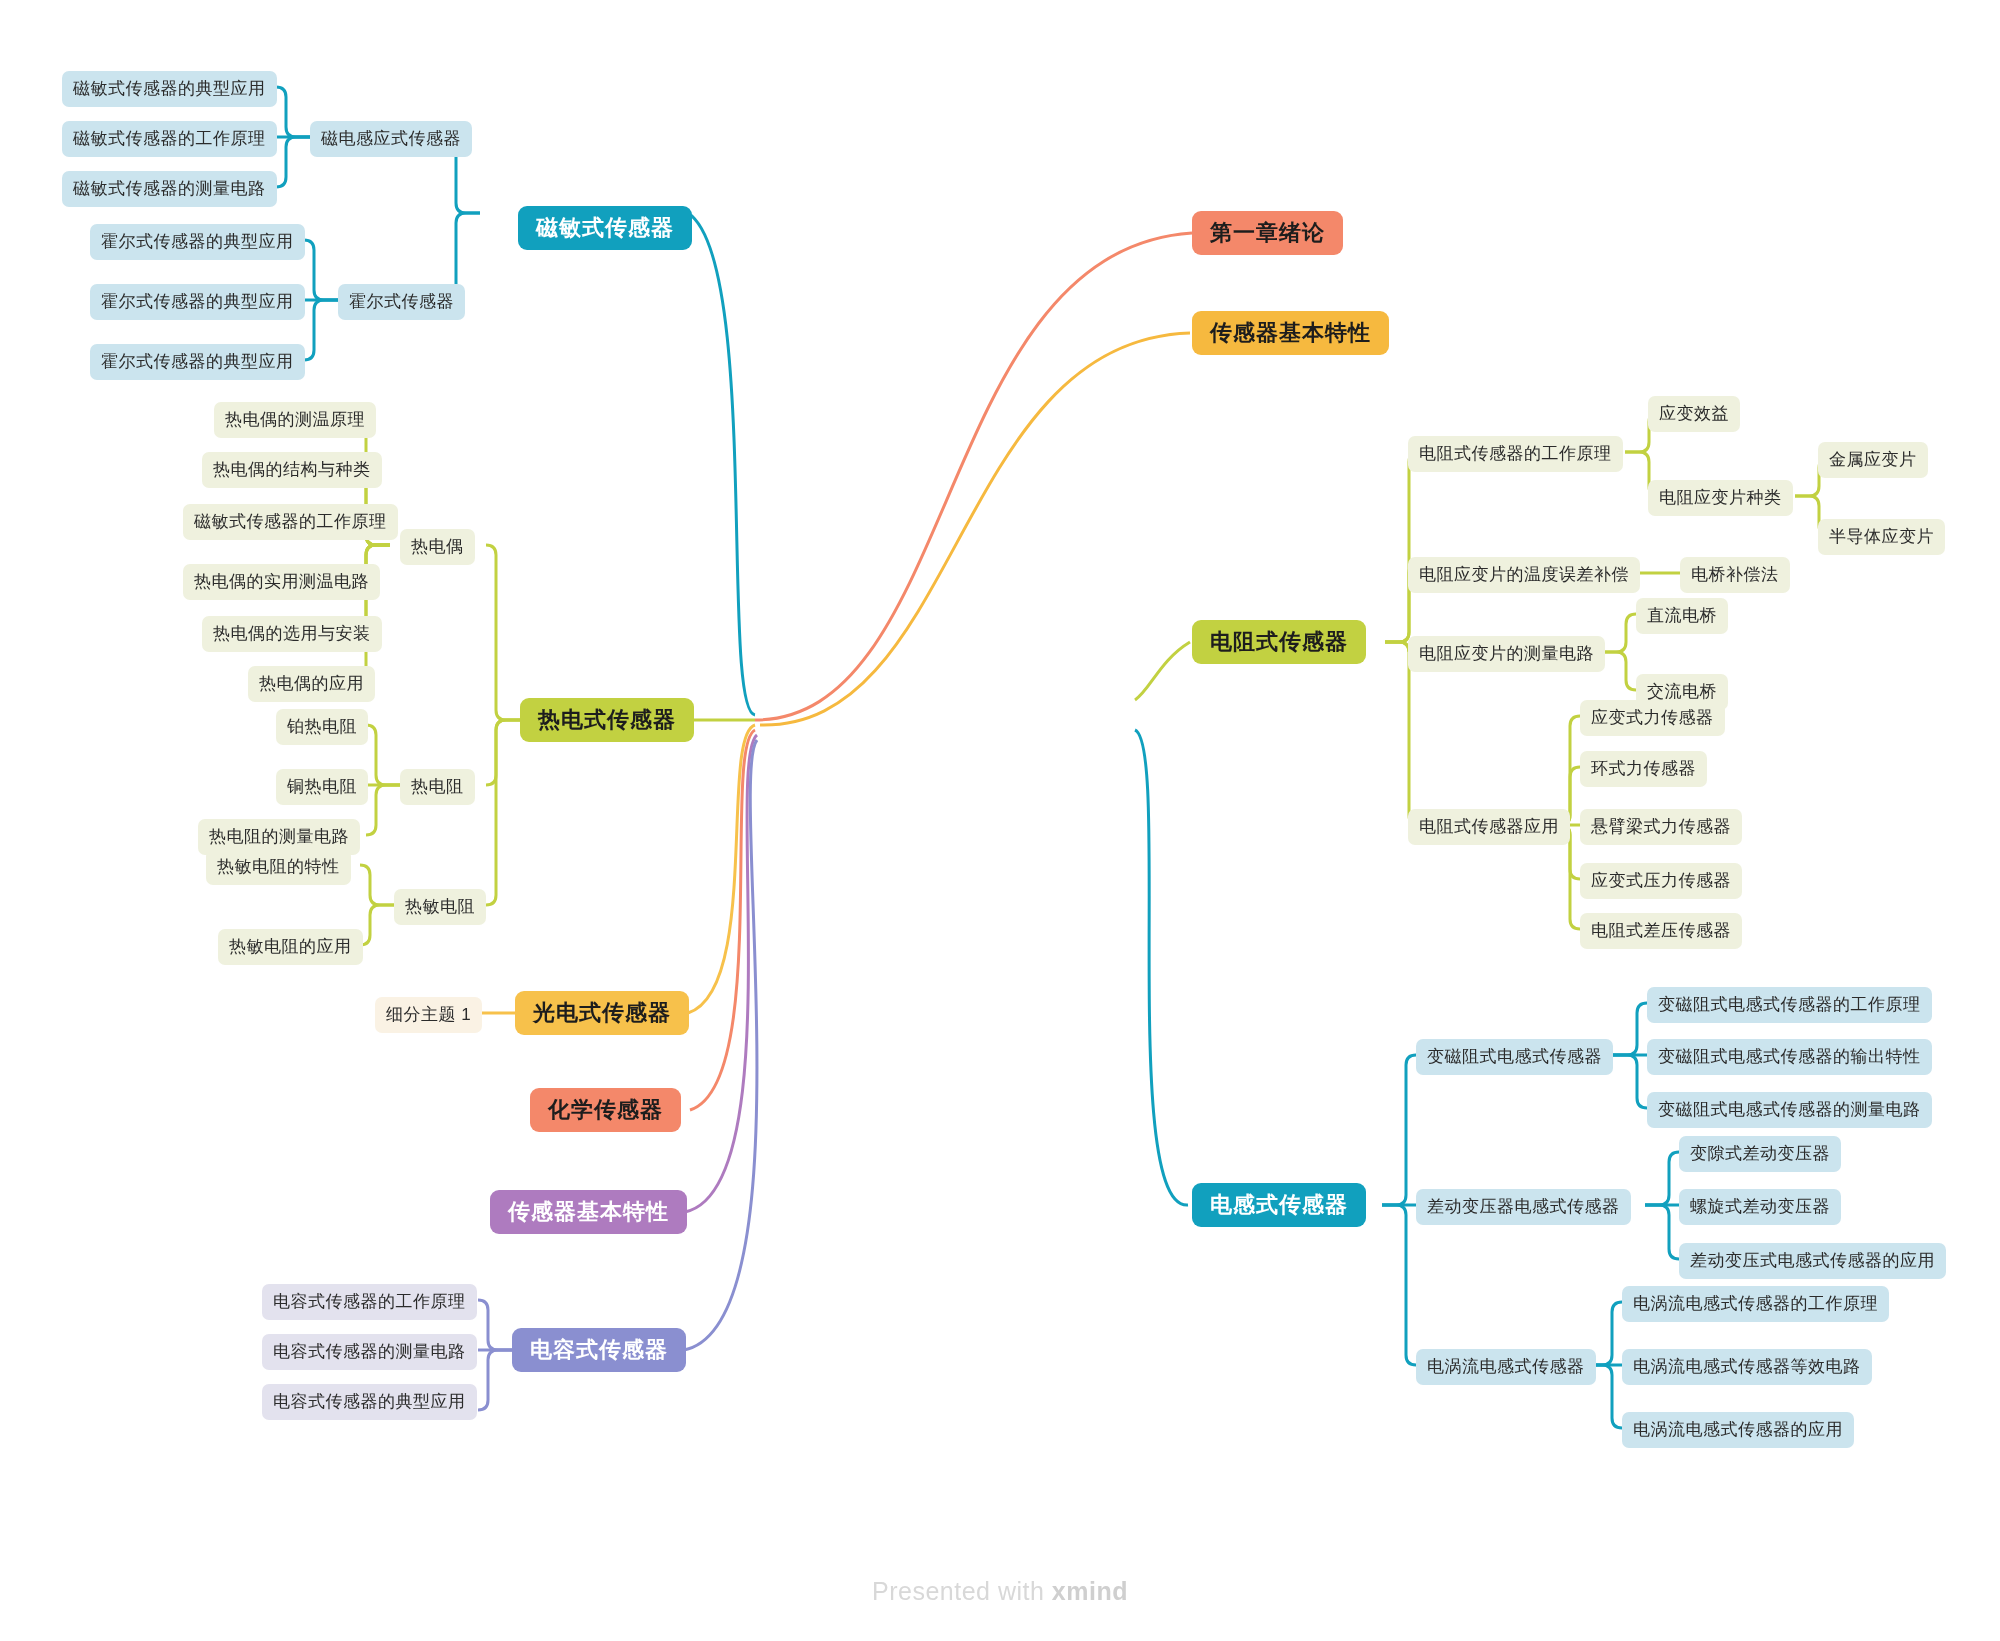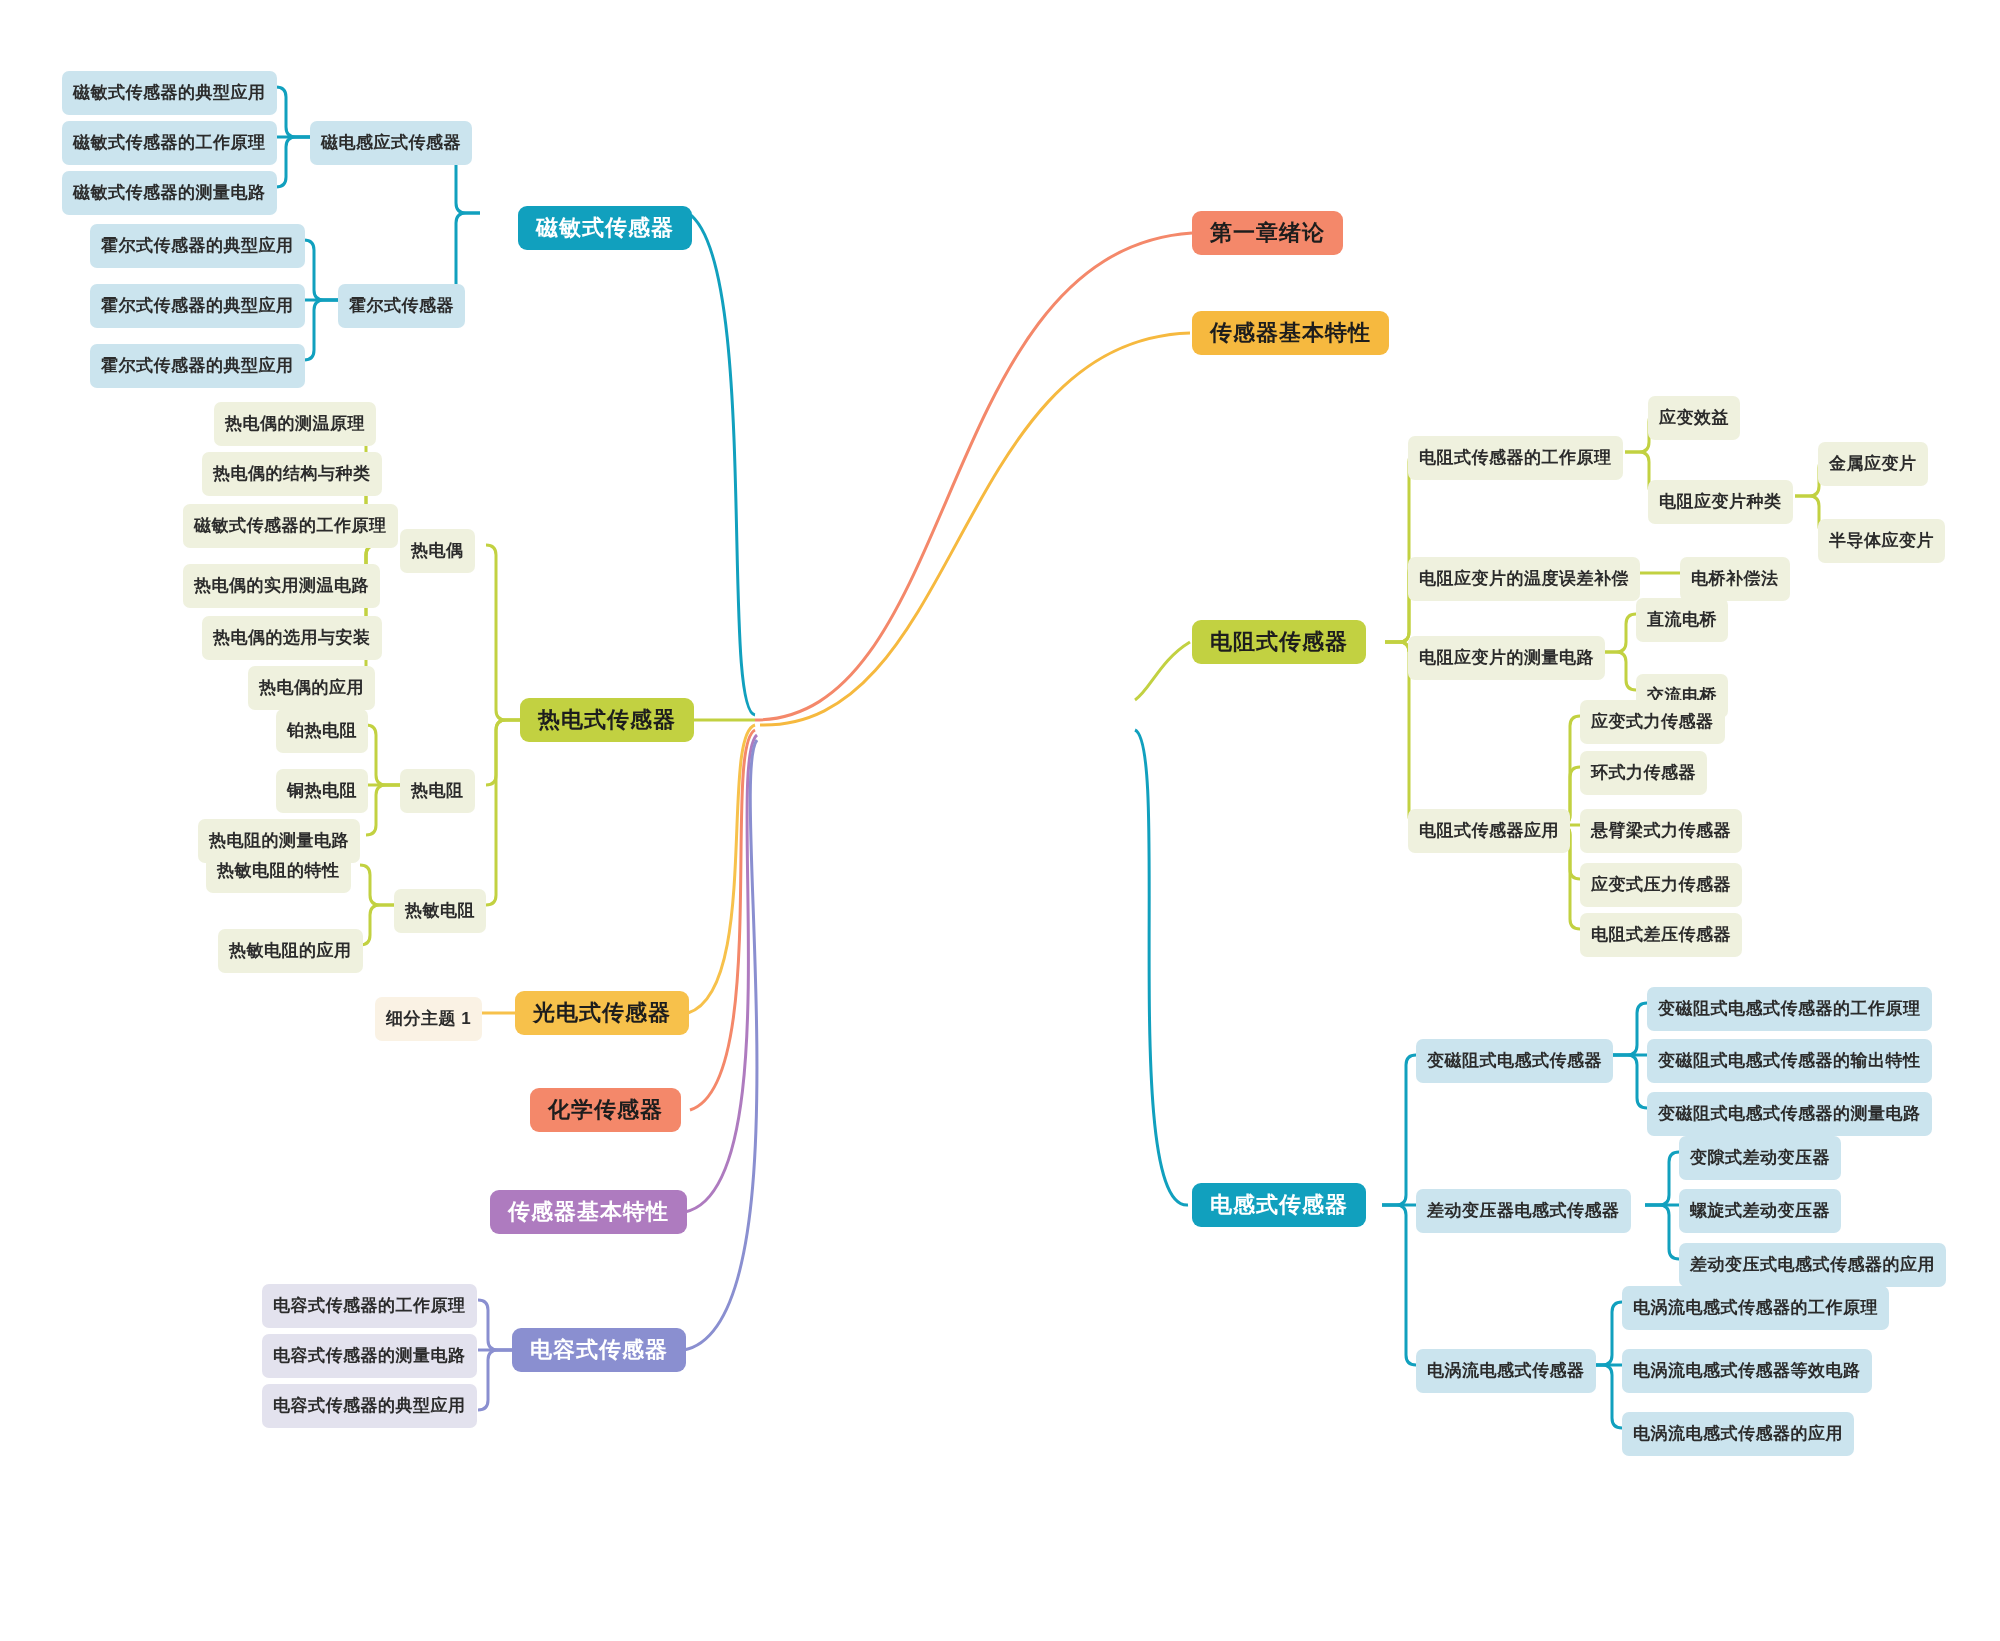--- a/index.html
+++ b/index.html
@@ -60,24 +60,24 @@
   .n-l1.c-olive  { background: #C2D141; color: #1d1d1d; }
   .n-l1.c-salmon { background: #F4886A; color: #1d1d1d; }
   .n-l1.c-amber  { background: #F6B93F; color: #1d1d1d; }
   .n-l1.c-gold   { background: #F7C14B; color: #1d1d1d; }
   .n-l1.c-purple { background: #AE7BBF; color: #ffffff; }
   .n-l1.c-violet { background: #8A8FD0; color: #ffffff; }
   
   .n-sub {
     border-radius: 7px;
     font-size: 17px;
-    height: 44px;
+    height: 36px;
     padding: 0 11px;
     color: #2b2b2b;
-    font-weight: 700;
+    font-weight: 400;
   }
   .n-sub.s-blue  { background: #CBE4EE; }
   .n-sub.s-olive { background: #EFF1DE; }
   .n-sub.s-lilac { background: #E3E2EE; }
   .n-sub.s-cream { background: #FAF2E4; }
   
   .footer {
     position: absolute;
     left: 0;
     top: 1577px;
@@ -262,14 +262,17 @@
   <div class="node n-sub s-blue" style="left:1416px; top:1189px;">差动变压器电感式传感器</div>
   <div class="node n-sub s-blue" style="left:1679px; top:1136px;">变隙式差动变压器</div>
   <div class="node n-sub s-blue" style="left:1679px; top:1189px;">螺旋式差动变压器</div>
   <div class="node n-sub s-blue" style="left:1679px; top:1243px;">差动变压式电感式传感器的应用</div>
 
   <div class="node n-sub s-blue" style="left:1416px; top:1349px;">电涡流电感式传感器</div>
   <div class="node n-sub s-blue" style="left:1622px; top:1286px;">电涡流电感式传感器的工作原理</div>
   <div class="node n-sub s-blue" style="left:1622px; top:1349px;">电涡流电感式传感器等效电路</div>
   <div class="node n-sub s-blue" style="left:1622px; top:1412px;">电涡流电感式传感器的应用</div>
 
+  <div class="footer">
+    <span>Presented with </span><b>xmind</b>
+  </div>
 
 </div>
 
 </body></html>

